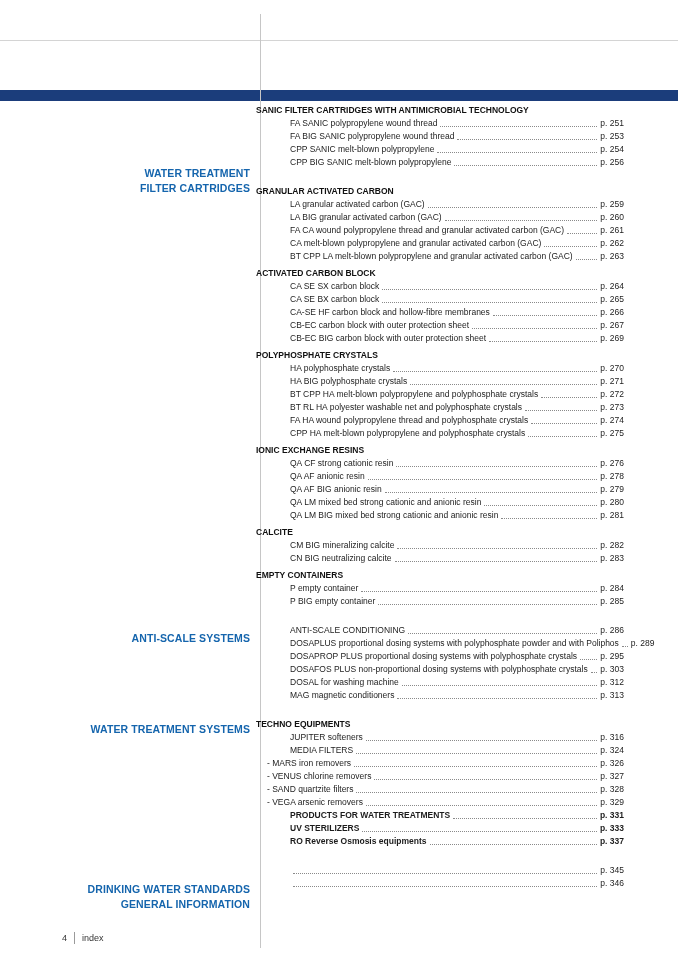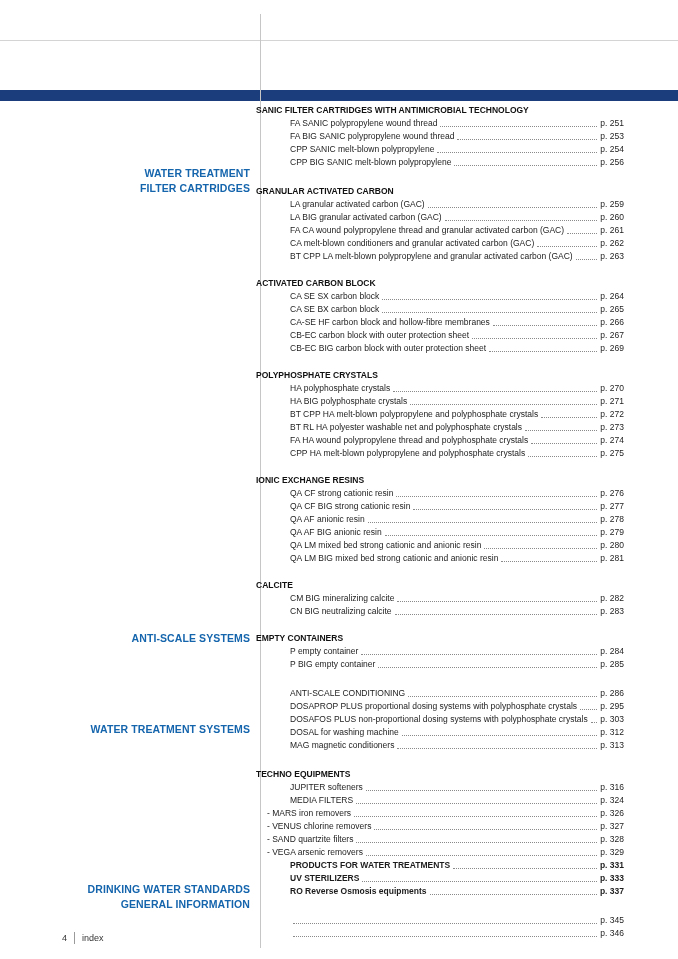--- a/index.html
+++ b/index.html
@@ -42,21 +42,21 @@
   .pos-0 { top:166px; }
   .pos-1 { top:631px; }
   .pos-2 { top:722px;text-align:center; }
   .pos-3 { top:882px; }
 
   
   .toc {
     position:absolute; left:256px; top:104px;
     width:368px;
   }
-  .toc .group + .group { margin-top:14px; }
+  .toc .group + .group { margin-top:4px; }
   .toc .group:nth-child(2),
   .toc .group:nth-child(8),
   .toc .group:nth-child(9),
   .toc .group:nth-child(10) { margin-top:16px; }
 
   .grp-header {
     font-size:8.5px;
     font-weight:bold;
     line-height:13px;
     color:#111111;
@@ -152,21 +152,21 @@
           <span class="lbl">LA BIG granular activated carbon (GAC)</span>
           <span class="dots"></span>
           <span class="pg">p. 260</span>
         </div>
         <div class="row">
           <span class="lbl">FA CA wound polypropylene thread and granular activated carbon (GAC)</span>
           <span class="dots"></span>
           <span class="pg">p. 261</span>
         </div>
         <div class="row">
-          <span class="lbl">CA melt-blown conditioners and granular activated carbon (GAC)</span>
+          <span class="lbl">CA melt-blown polypropylene and granular activated carbon (GAC)</span>
           <span class="dots"></span>
           <span class="pg">p. 262</span>
         </div>
         <div class="row">
           <span class="lbl">BT CPP LA melt-blown polypropylene and granular activated carbon (GAC)</span>
           <span class="dots"></span>
           <span class="pg">p. 263</span>
         </div>
       </div>
       <div class="group">
@@ -231,25 +231,20 @@
         </div>
       </div>
       <div class="group">
         <div class="grp-header">IONIC EXCHANGE RESINS</div>
         <div class="row">
           <span class="lbl">QA CF strong cationic resin</span>
           <span class="dots"></span>
           <span class="pg">p. 276</span>
         </div>
         <div class="row">
-          <span class="lbl">QA CF BIG strong cationic resin</span>
-          <span class="dots"></span>
-          <span class="pg">p. 277</span>
-        </div>
-        <div class="row">
           <span class="lbl">QA AF anionic resin</span>
           <span class="dots"></span>
           <span class="pg">p. 278</span>
         </div>
         <div class="row">
           <span class="lbl">QA AF BIG anionic resin</span>
           <span class="dots"></span>
           <span class="pg">p. 279</span>
         </div>
         <div class="row">
@@ -287,20 +282,25 @@
           <span class="lbl">P BIG empty container</span>
           <span class="dots"></span>
           <span class="pg">p. 285</span>
         </div>
       </div>
       <div class="group">
         <div class="row">
           <span class="lbl">ANTI-SCALE CONDITIONING</span>
           <span class="dots"></span>
           <span class="pg">p. 286</span>
+        </div>
+        <div class="row">
+          <span class="lbl">DOSAPLUS proportional dosing systems with polyphosphate powder and with Poliphos</span>
+          <span class="dots"></span>
+          <span class="pg">p. 289</span>
         </div>
         <div class="row">
           <span class="lbl">DOSAPROP PLUS proportional dosing systems with polyphosphate crystals</span>
           <span class="dots"></span>
           <span class="pg">p. 295</span>
         </div>
         <div class="row">
           <span class="lbl">DOSAFOS PLUS non-proportional dosing systems with polyphosphate crystals</span>
           <span class="dots"></span>
           <span class="pg">p. 303</span>

